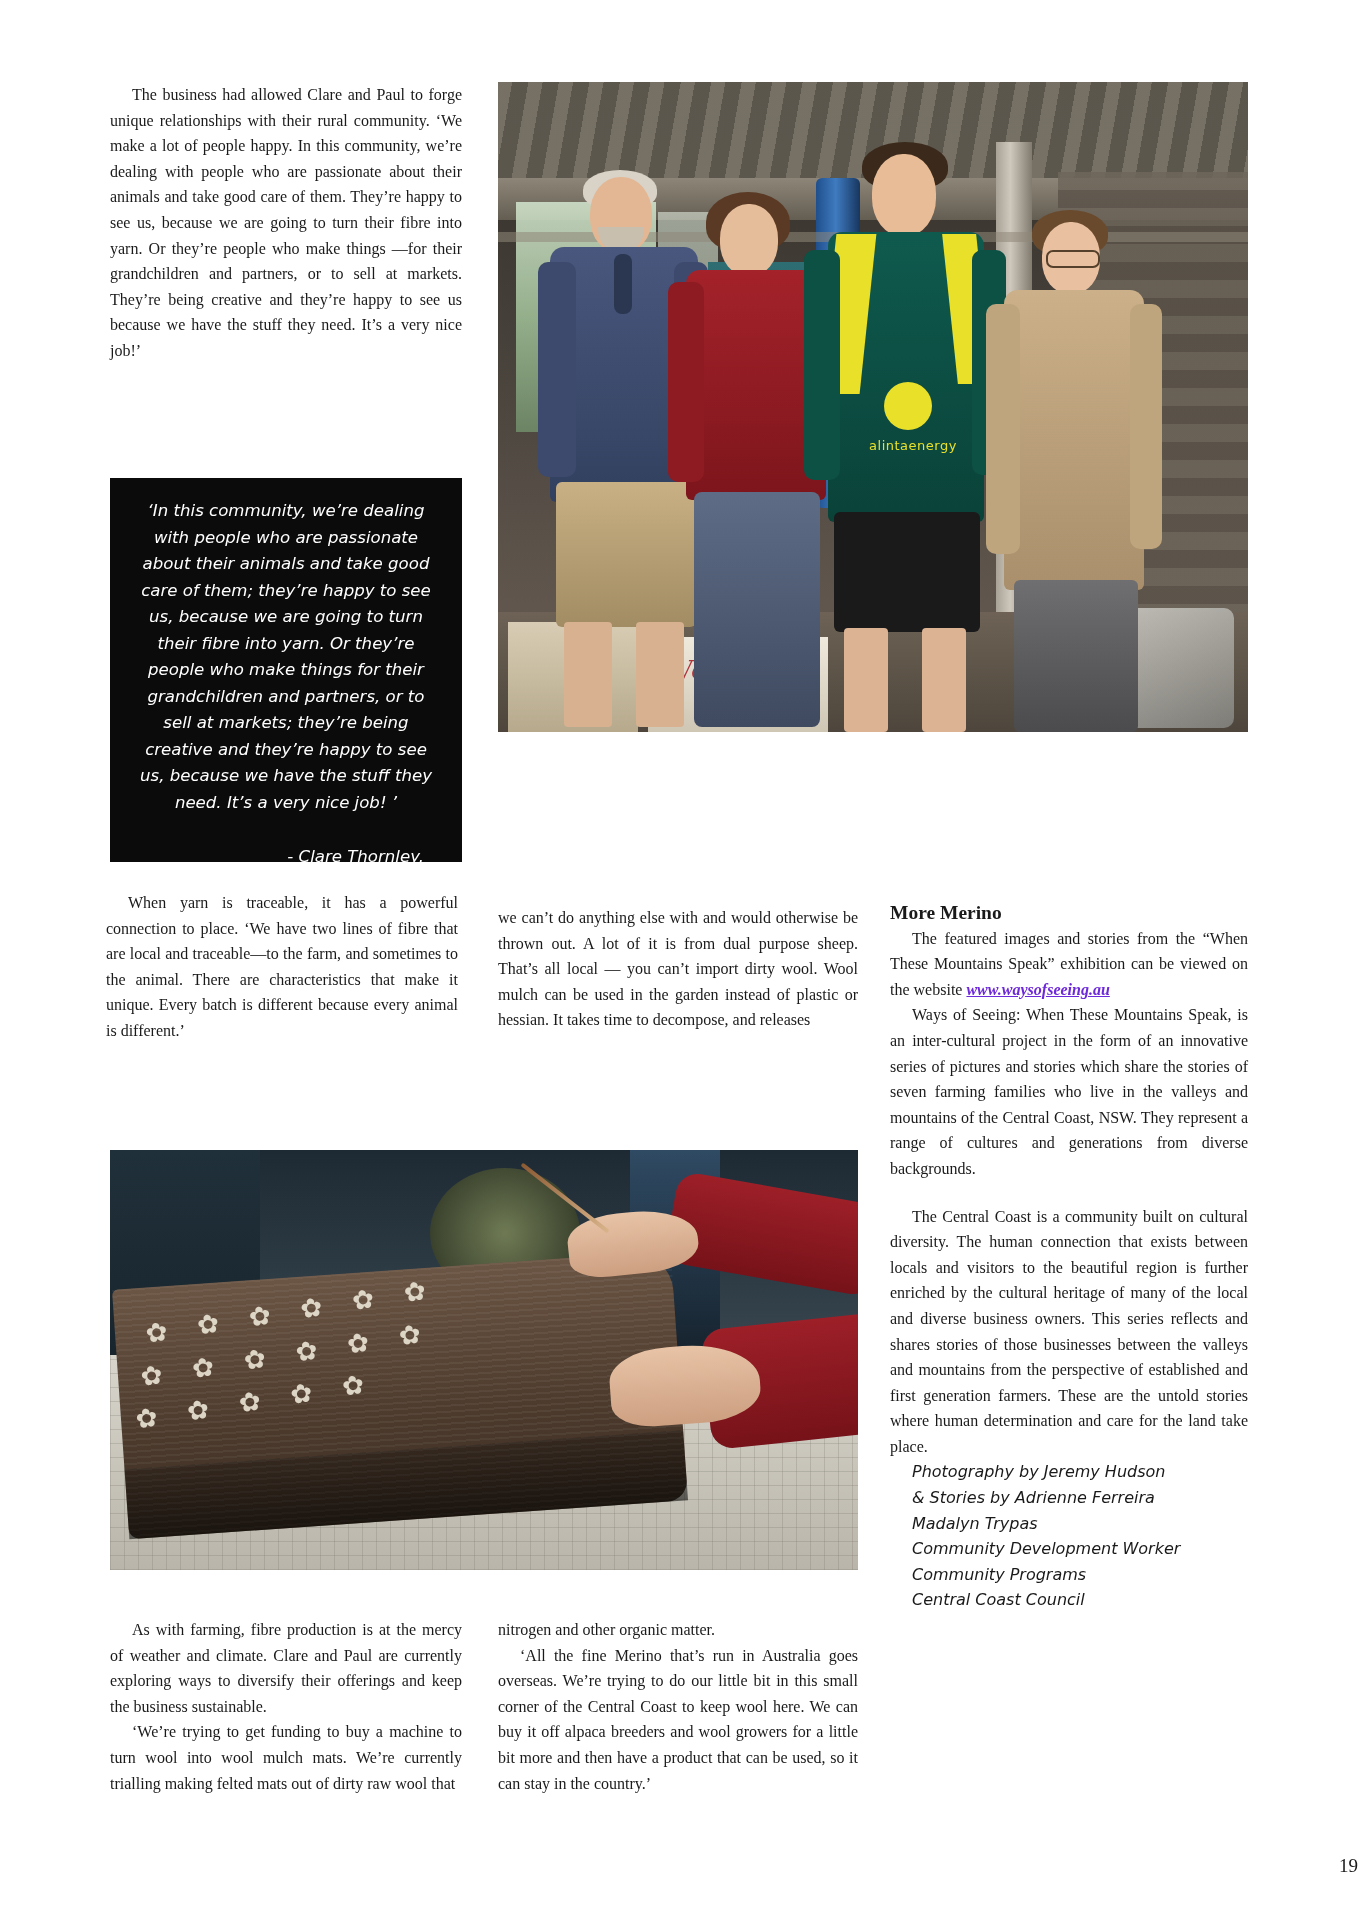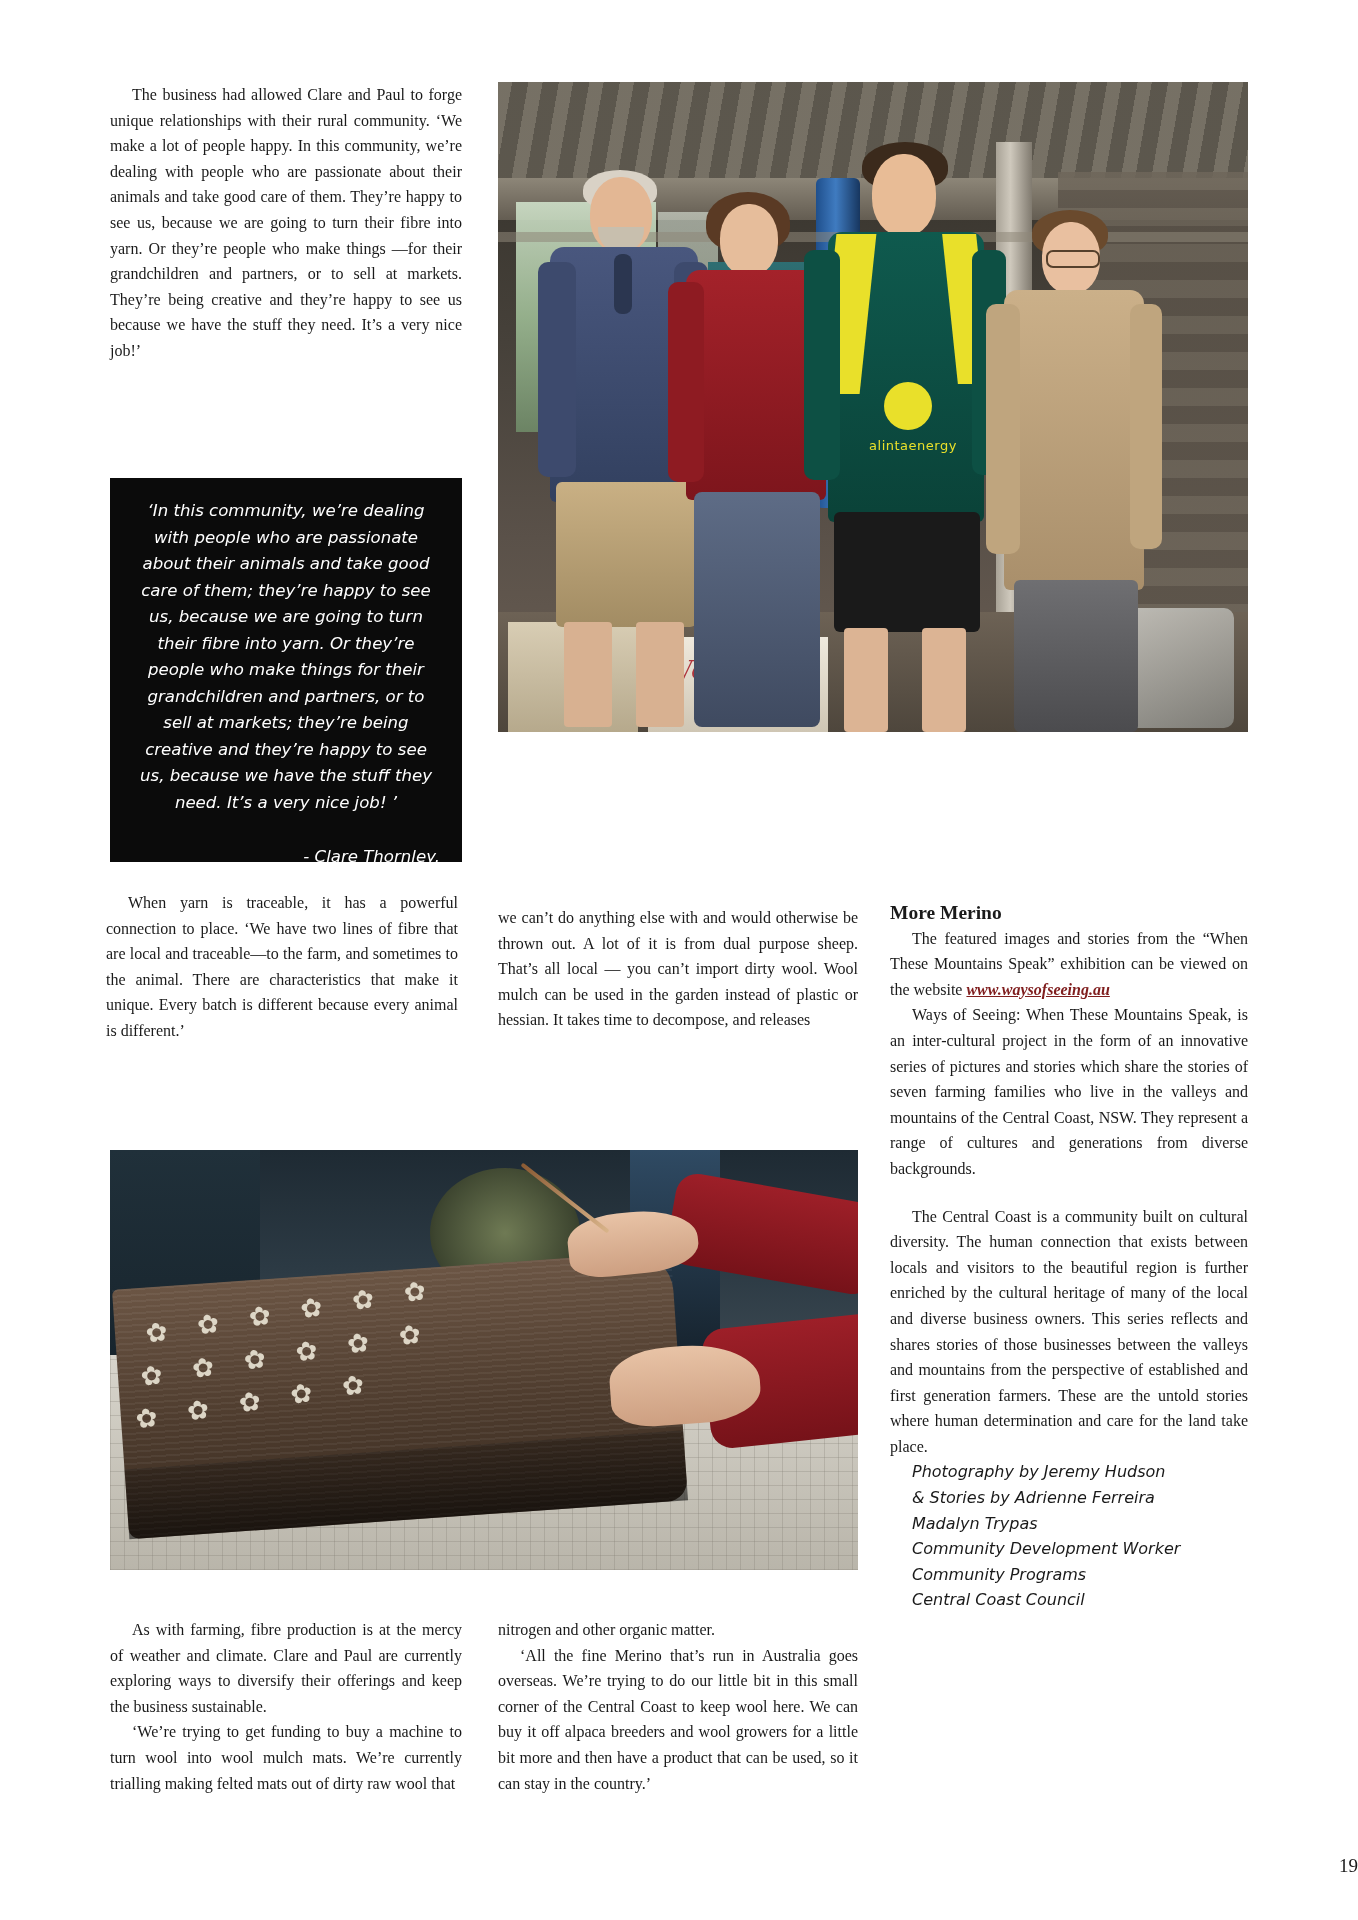--- a/index.html
+++ b/index.html
@@ -62,21 +62,21 @@
     line-height: 26.5px;
     text-align: center;
     margin: 0;
   }
   #pullquote .pq-attrib {
     font-family: "DejaVu Sans", sans-serif;
     font-style: italic;
     font-size: 16.6px;
     line-height: 25px;
     text-align: right;
-    margin: 28px 0 0 0;
+    margin: 28px 16px 0 0;
   }
 
   
   #col1-mid {
     left: 106px;
     top: 890px;
     width: 352px;
   }
 
   
@@ -432,21 +432,21 @@
     <p class="noindent">we can’t do anything else with and would otherwise be thrown out. A lot of it is from dual purpose sheep. That’s all local — you can’t import dirty wool. Wool mulch can be used in the garden instead of plastic or hessian. It takes time to decompose, and releases</p>
   </div>
 
   <div class="col" id="col2-bot">
     <p class="noindent">nitrogen and other organic matter.</p>
     <p>‘All the fine Merino that’s run in Australia goes overseas. We’re trying to do our little bit in this small corner of the Central Coast to keep wool here. We can buy it off alpaca breeders and wool growers for a little bit more and then have a product that can be used, so it can stay in the country.’</p>
   </div>
 
   <div class="col" id="col3">
     <h2>More Merino</h2>
-    <p><span>The featured images and stories from the “When These Mountains Speak”  exhibition can be viewed on the website </span><a class="weblink" href="#" style="color:#7f1d1d;">www.waysofseeing.au</a></p>
+    <p><span>The featured images and stories from the “When These Mountains Speak”  exhibition can be viewed on the website </span><a class="weblink" href="#" style="color:#6d28d9;">www.waysofseeing.au</a></p>
     <p>Ways of Seeing: When These Mountains Speak, is an inter-cultural project in the form of an innovative series of pictures and stories which share the stories of seven farming families who live in the valleys and mountains of the Central Coast, NSW. They represent a range of cultures and generations from diverse backgrounds.</p>
     <div class="spacer"></div>
     <p>The Central Coast is a community built on cultural diversity. The human connection that exists between locals and visitors to the beautiful region is further enriched by the cultural heritage of many of the local and diverse business owners. This series reflects and shares stories of those businesses between the valleys and mountains from the perspective of established and first generation farmers. These are the untold stories where human determination and care for the land take place.</p>
     <p class="credit-block">Photography by Jeremy Hudson</p>
     <p class="credit-block" style="margin-top:0;">&amp; Stories by Adrienne Ferreira</p>
     <p class="credit-block2">Madalyn Trypas</p>
     <p class="credit-block2" style="margin-top:0;">Community Development Worker</p>
     <p class="credit-block2" style="margin-top:0;">Community Programs</p>
     <p class="credit-block2" style="margin-top:0;">Central Coast Council</p>
   </div>

